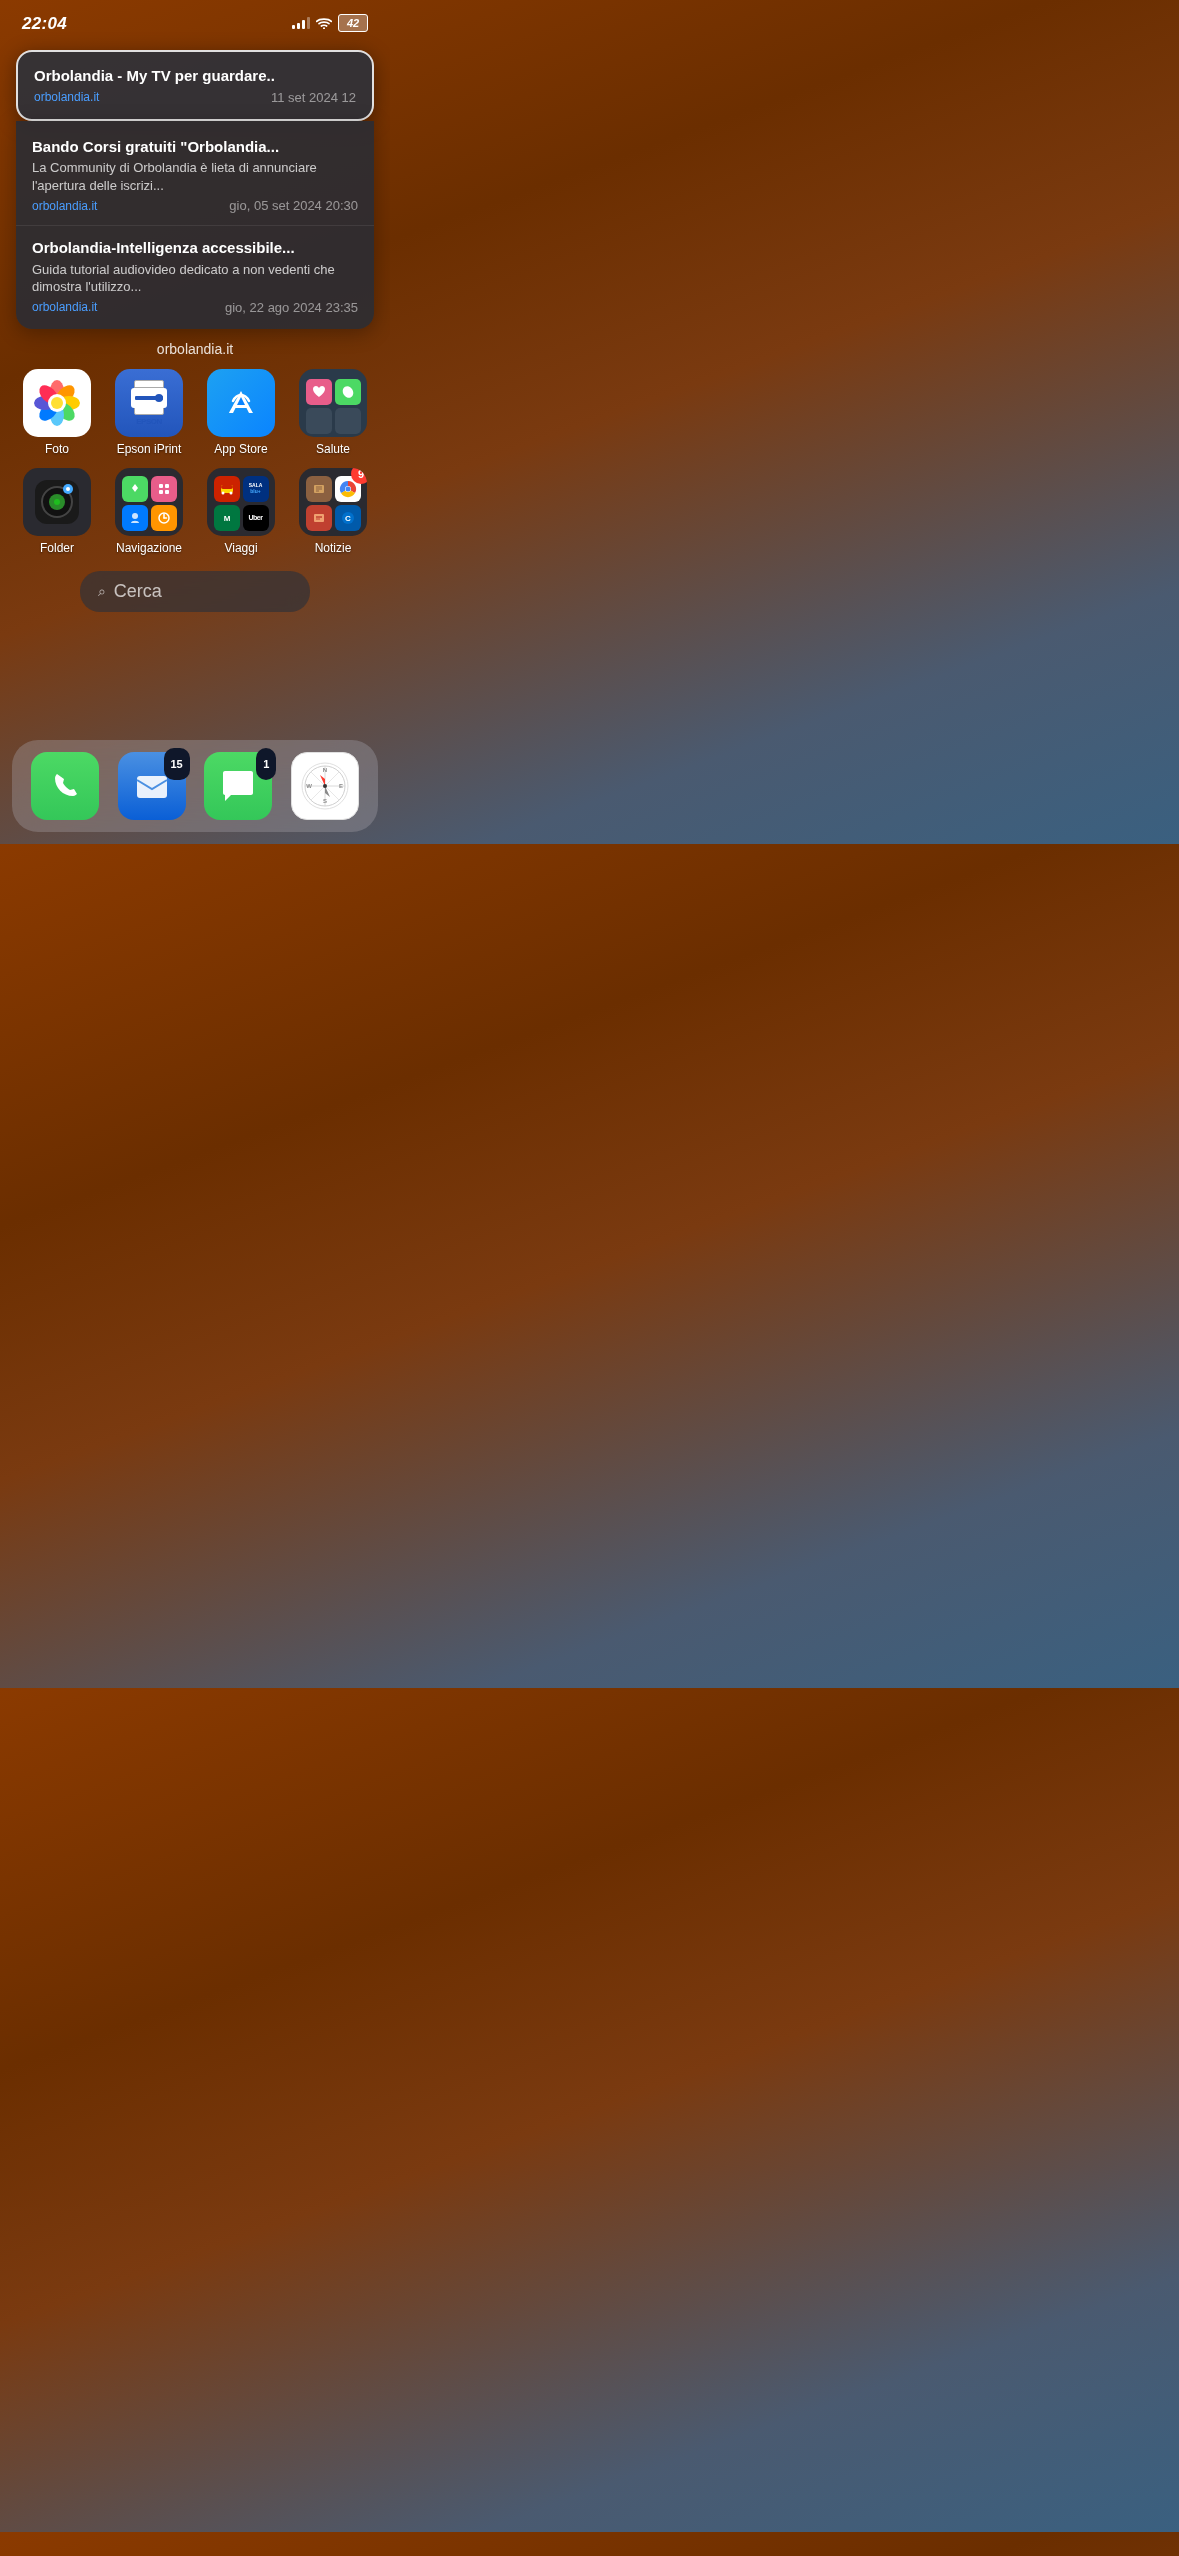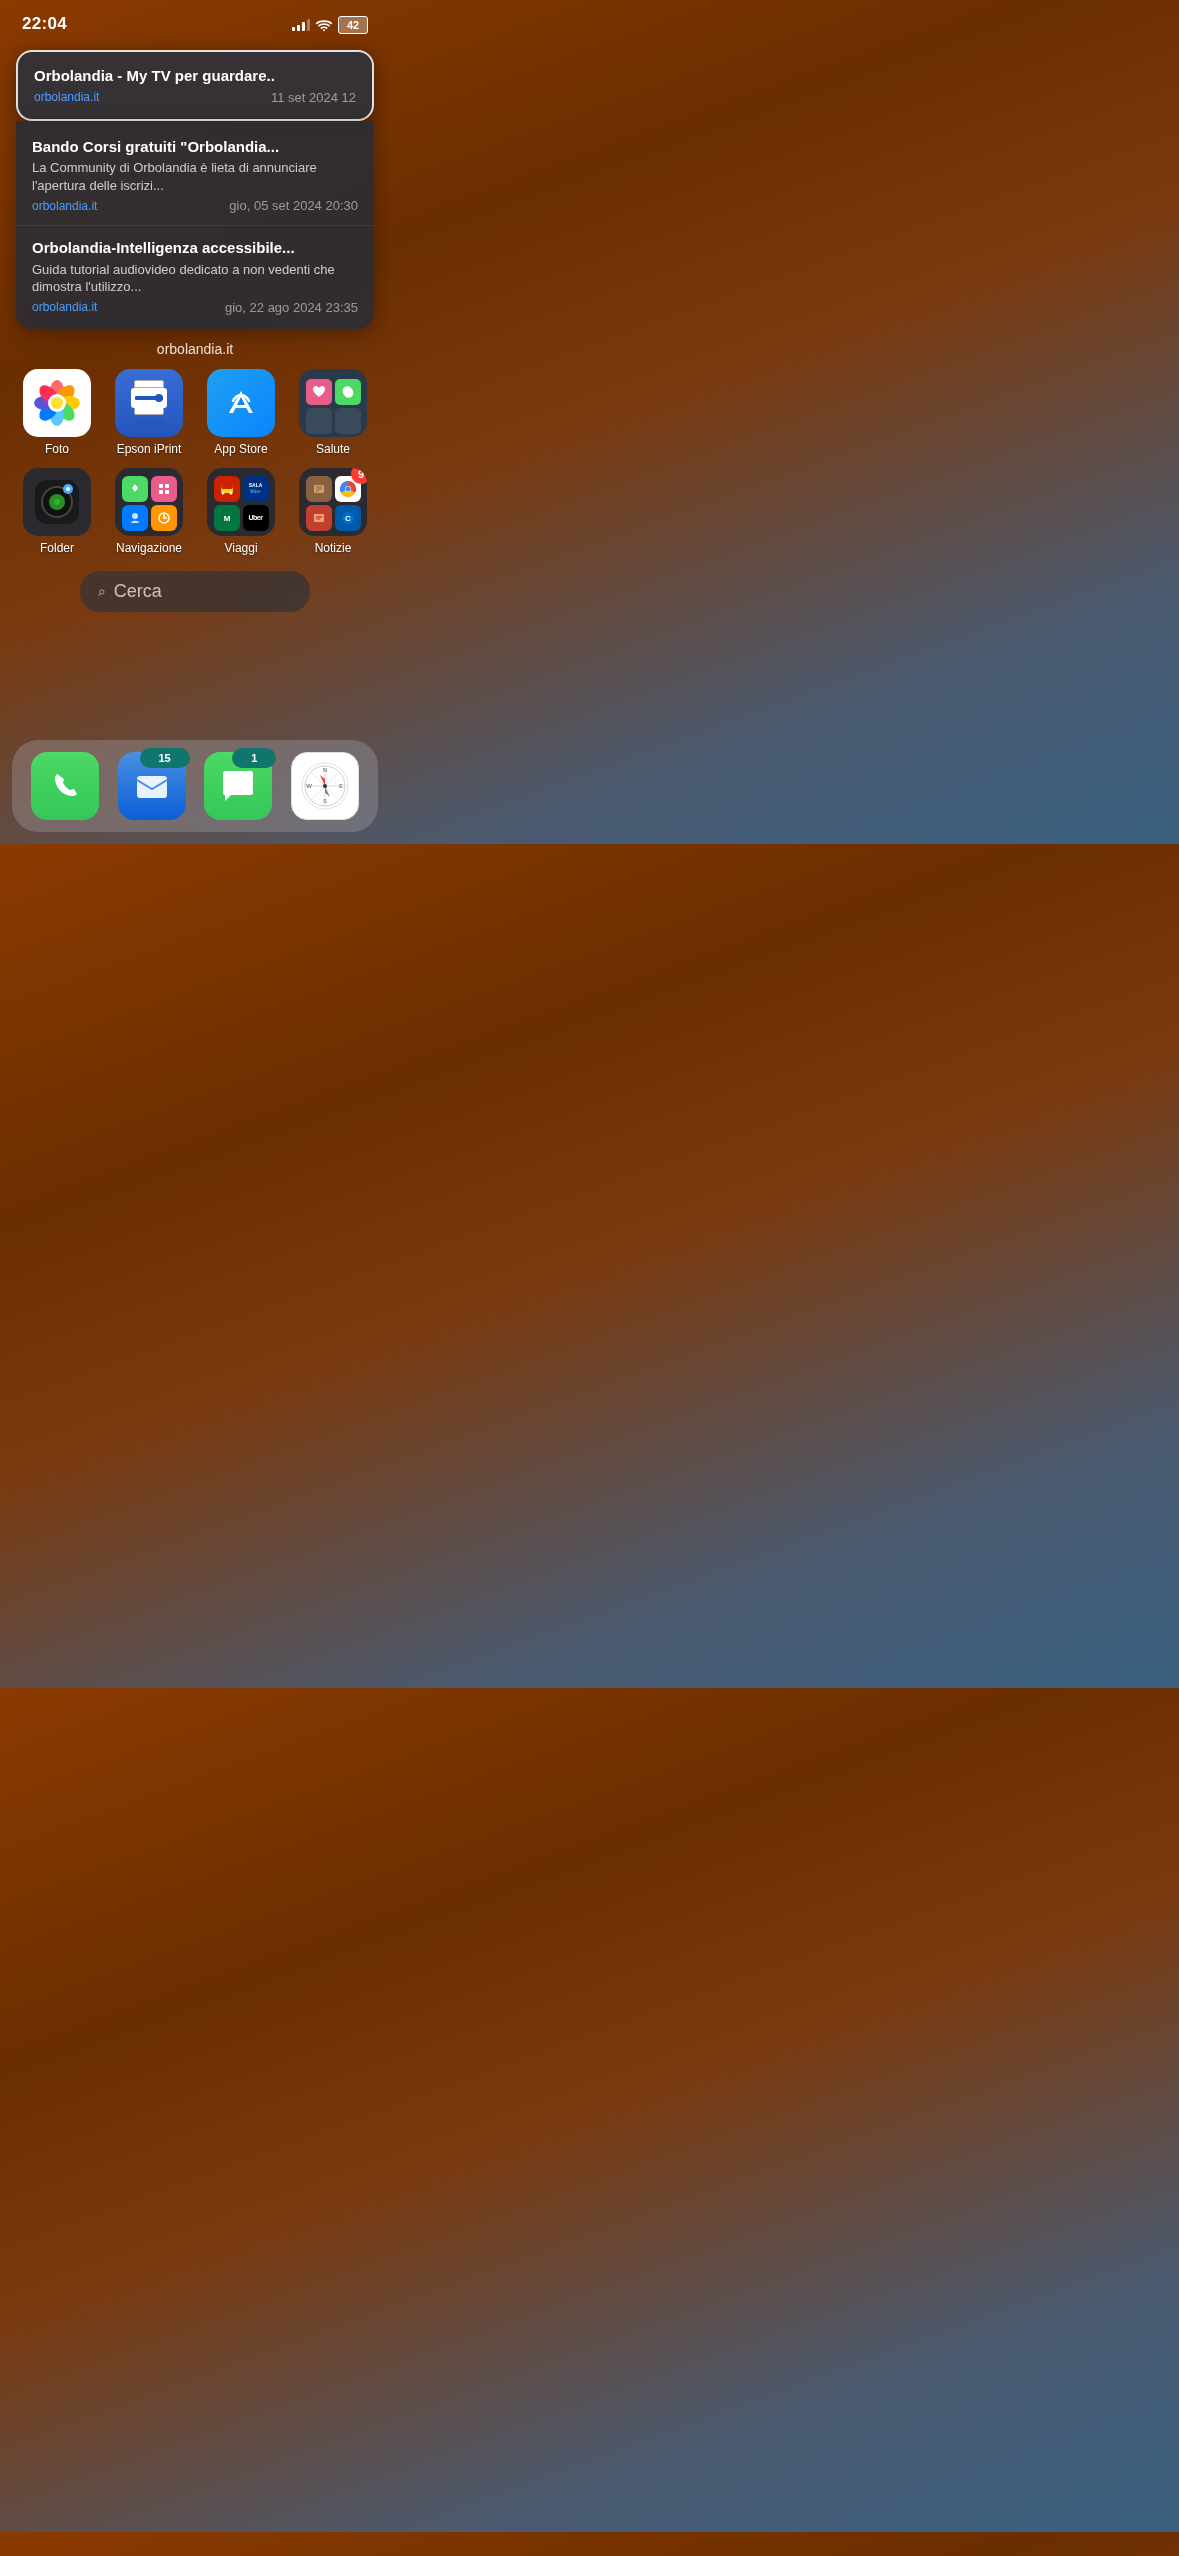--- a/index.html
+++ b/index.html
@@ -11,24 +11,25 @@
       overflow: hidden;
       font-family: -apple-system, 'SF Pro Display', 'Helvetica Neue', Arial, sans-serif;
       background: linear-gradient(160deg, #8B3A00 0%, #6B2E00 30%, #7A3A10 50%, #4A5A70 80%, #3A6080 100%);
       position: relative;
     }
 
     
     .status-bar {
       display: flex;
       justify-content: space-between;
-      align-items: flex-end;
+      align-items: flex-start;
       padding: 14px 22px 6px 22px;
       position: relative;
       z-index: 10;
+      font-style: italic;
     }
 
     .status-time {
       font-size: 17px;
       font-weight: 600;
       color: white;
       letter-spacing: 0.3px;
     }
 
     .status-right {
@@ -355,31 +356,31 @@
     
     .safari-icon {
       background: white;
       border: 1px solid #e0e0e0;
     }
 
     .dock-badge {
       position: absolute;
       top: -4px;
       right: -4px;
-      background: #0f766e;
+      background: #0f172a;
       color: white;
       font-size: 11px;
       font-weight: 700;
       min-width: 20px;
-      height: 20px;
+      height: 32px;
       border-radius: 10px;
       display: flex;
       align-items: center;
       justify-content: center;
-      padding: 0 17px;
+      padding: 0 5px;
       border: 2px solid transparent;
       z-index: 5;
     }
 
     
     svg { display: block; }
   </style>
 </head>
 <body>
 

